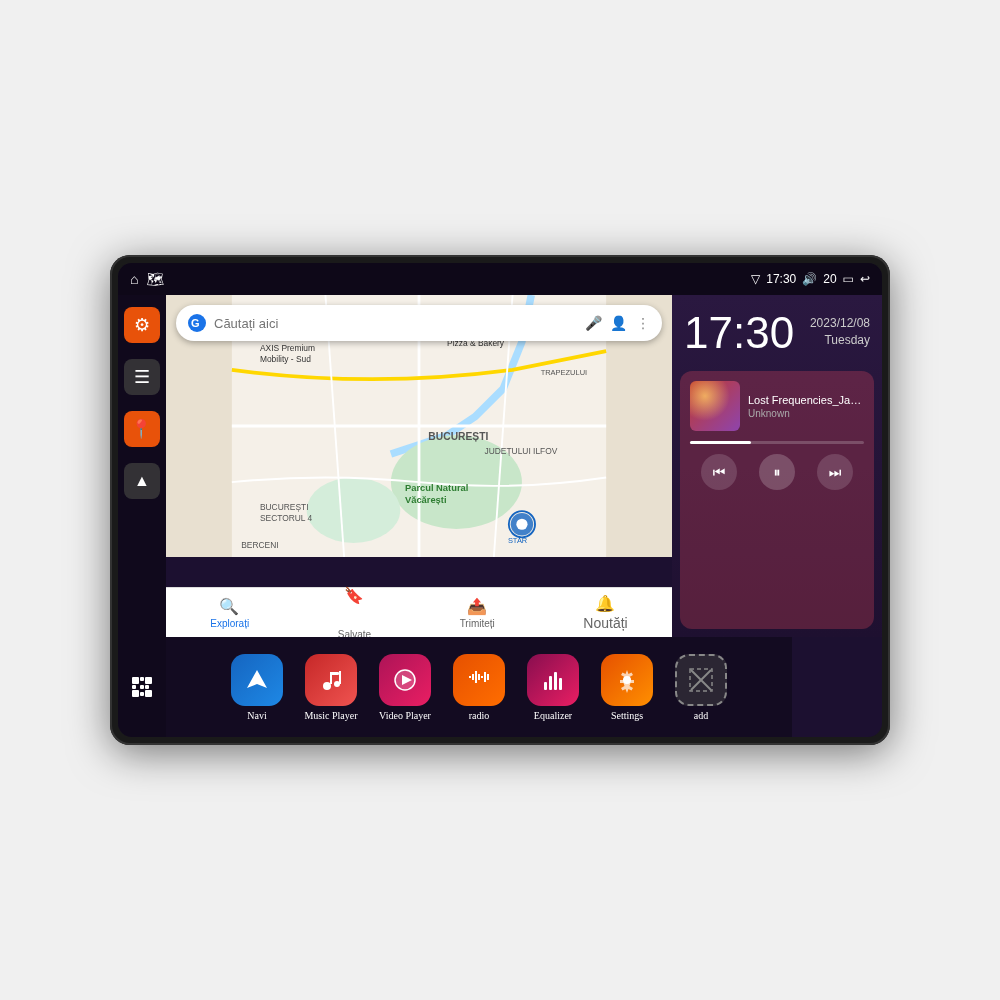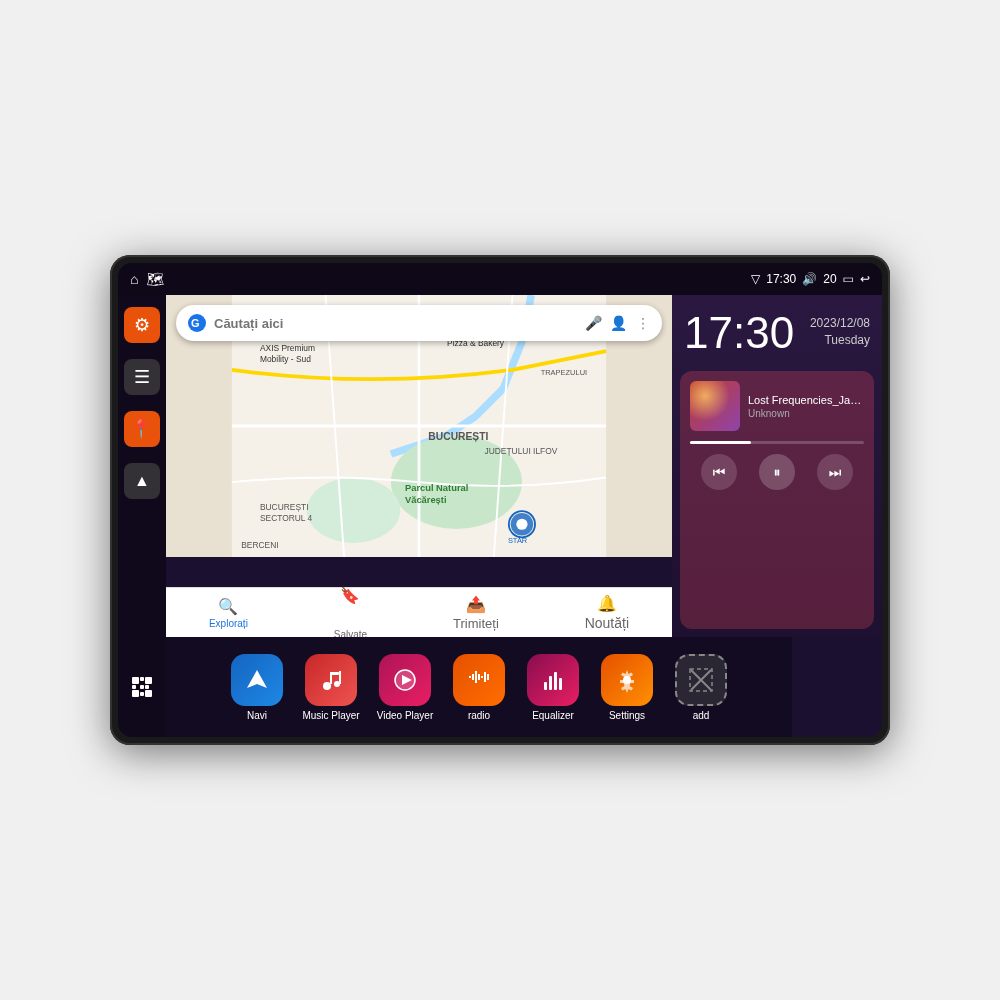--- a/index.html
+++ b/index.html
@@ -149,21 +149,20 @@
       flex-shrink: 0;
     }
 
     .map-search-bar input {
       flex: 1;
       border: none;
       outline: none;
       font-size: 13px;
       color: #333;
       background: transparent;
-      font-weight: bold;
     }
 
     .map-search-icons {
       display: flex;
       gap: 8px;
       align-items: center;
     }
 
     
     .map-bottom-nav {
@@ -317,20 +316,21 @@
     }
 
     
     .app-grid-container {
       height: 100px;
       background: rgba(0,0,0,0.3);
       display: flex;
       align-items: center;
       padding: 0 56px 0 56px;
       flex-shrink: 0;
+      font-family: Liberation Serif, serif;
     }
 
     .app-grid {
       display: flex;
       gap: 4px;
       align-items: center;
       width: 100%;
       justify-content: space-around;
     }
 
@@ -484,21 +484,21 @@
           <div class="map-nav-item">
             <span style="font-size:16px; color:#1a73e8;">🔍</span>
             <span style="font-size:10px; color:#1a73e8;">Explorați</span>
           </div>
           <div class="map-nav-item">
             <span style="font-size:16px; color:#666;">🔖</span>
             <span style="font-size:10px; color:#666;margin-top:22px;">Salvate</span>
           </div>
           <div class="map-nav-item">
             <span style="font-size:16px; color:#666;">📤</span>
-            <span style="font-size:13px; color:#666;">Trimiteți</span>
+            <span style="font-size:10px; color:#666;">Trimiteți</span>
           </div>
           <div class="map-nav-item">
             <span style="font-size:16px; color:#666;">🔔</span>
             <span style="font-size:14px; color:#666;">Noutăți</span>
           </div>
         </div>
       </div>
 
       <div class="right-panel">
 

